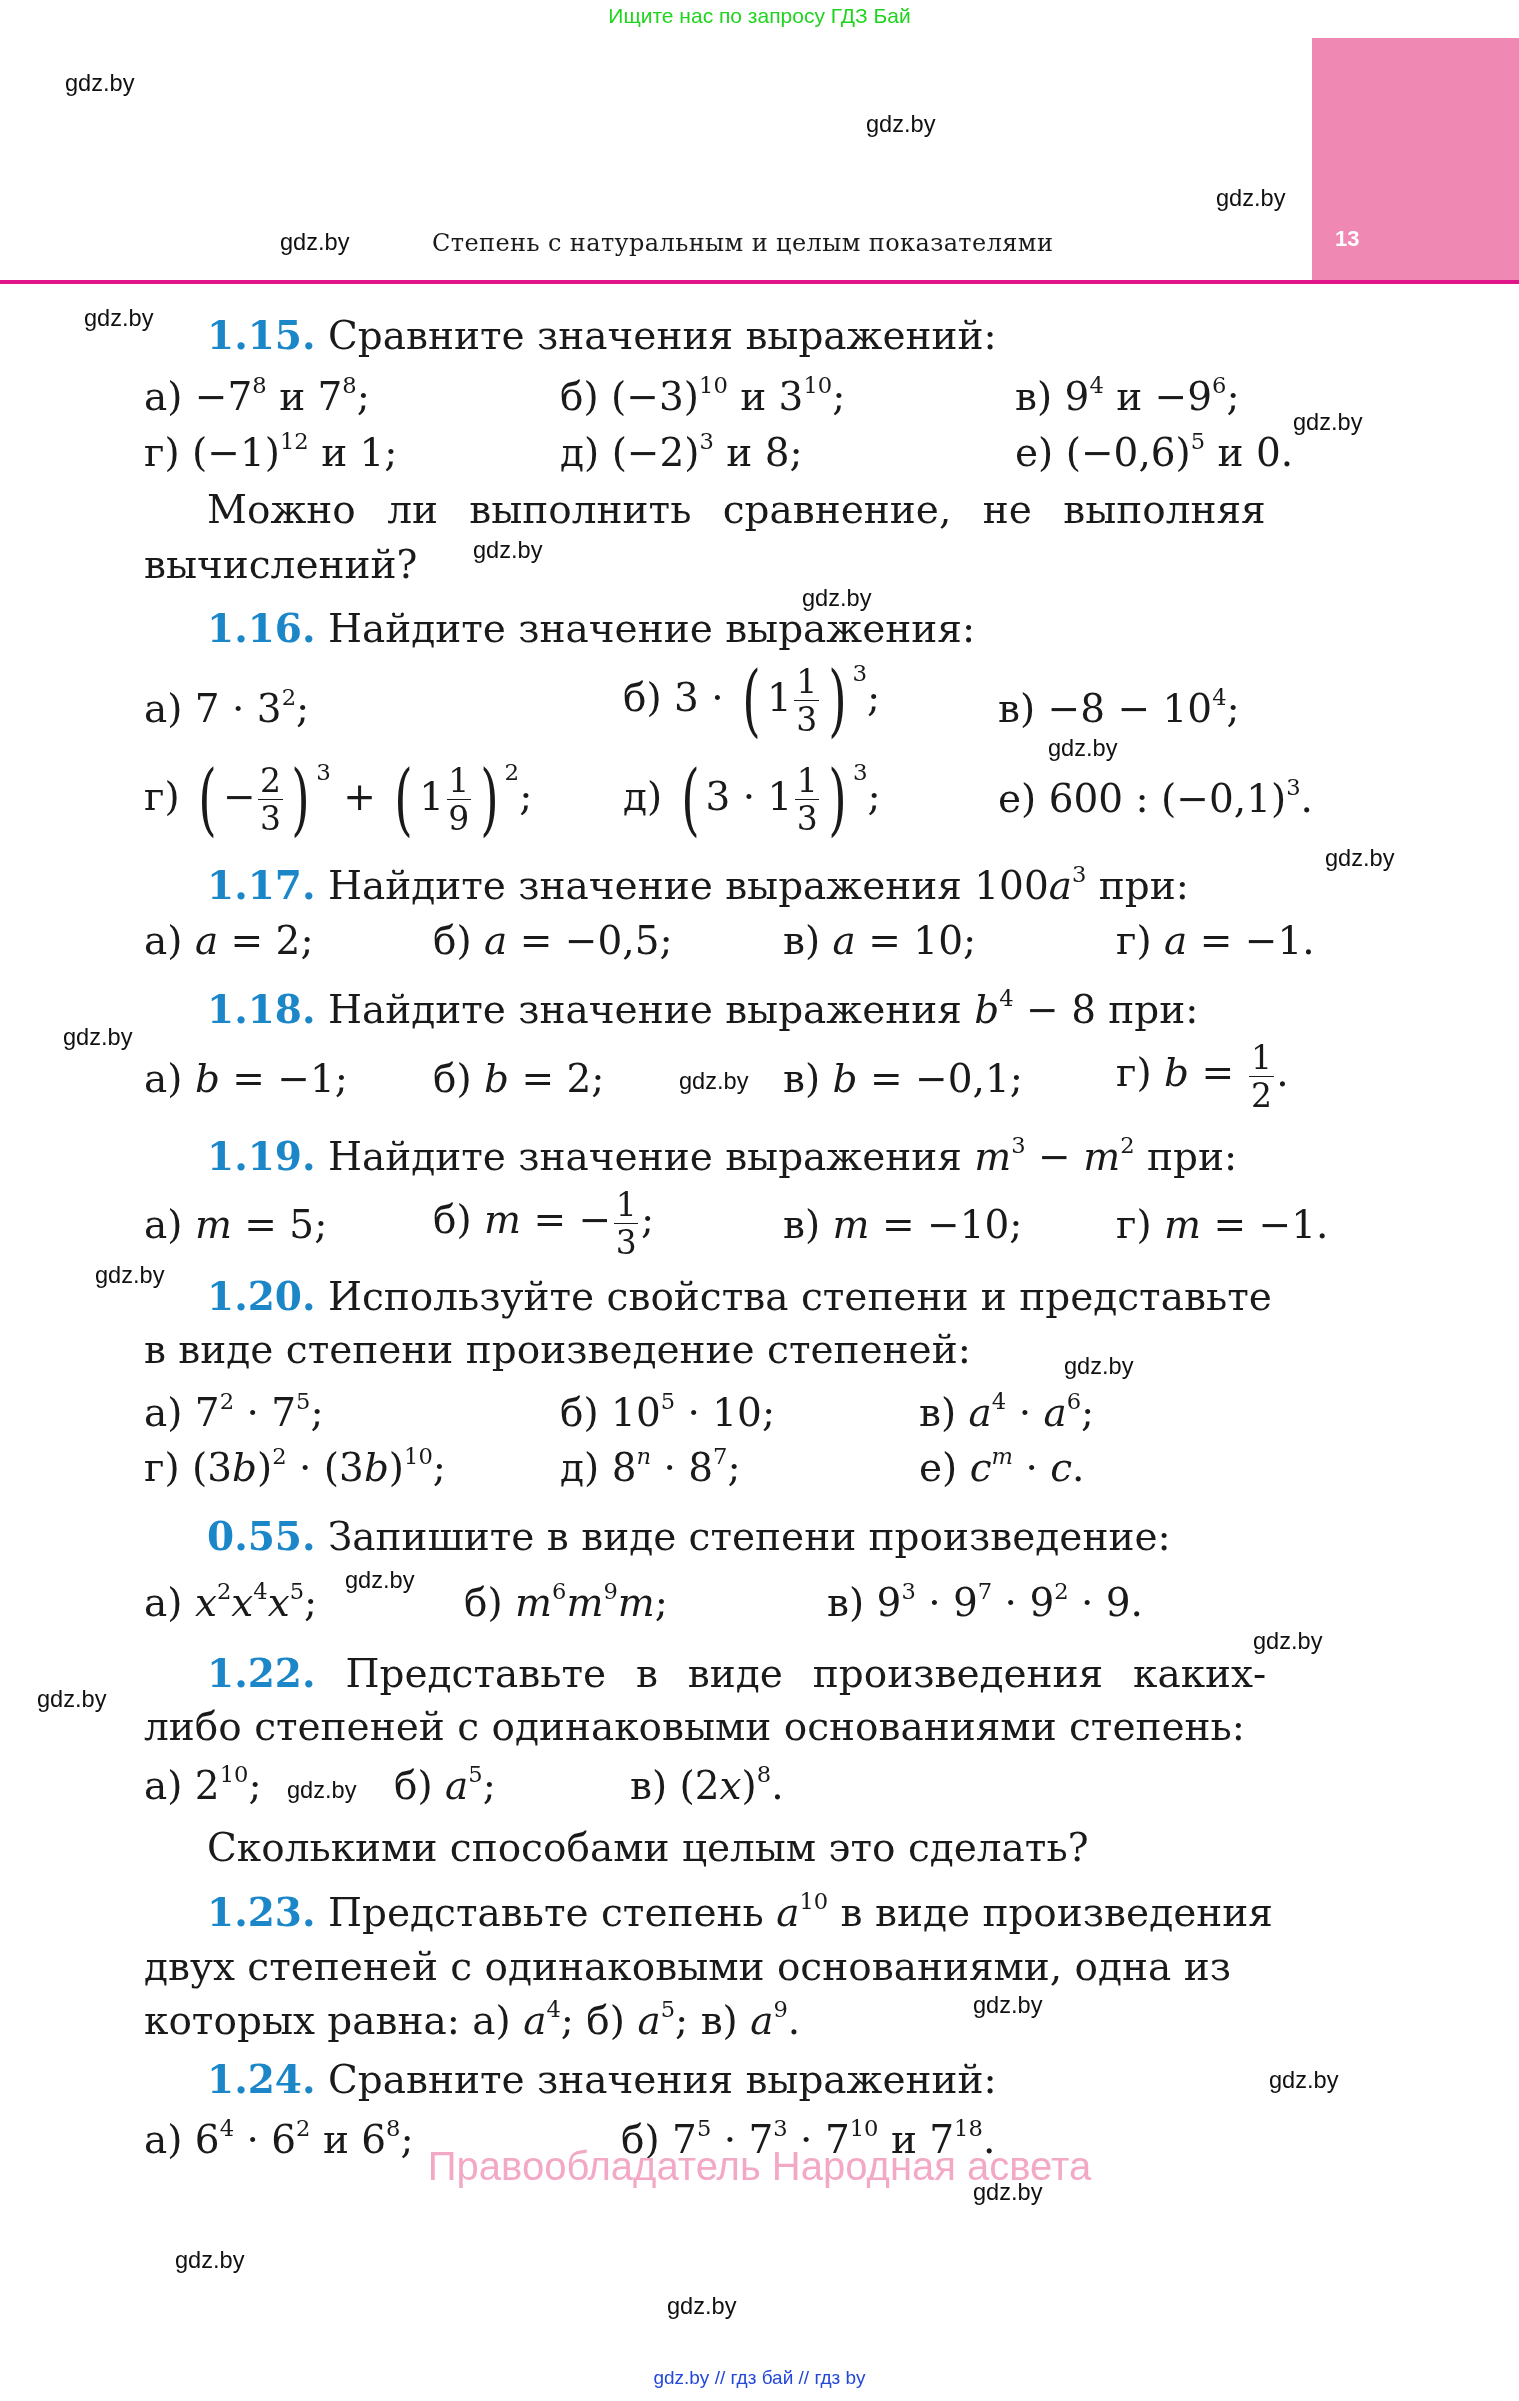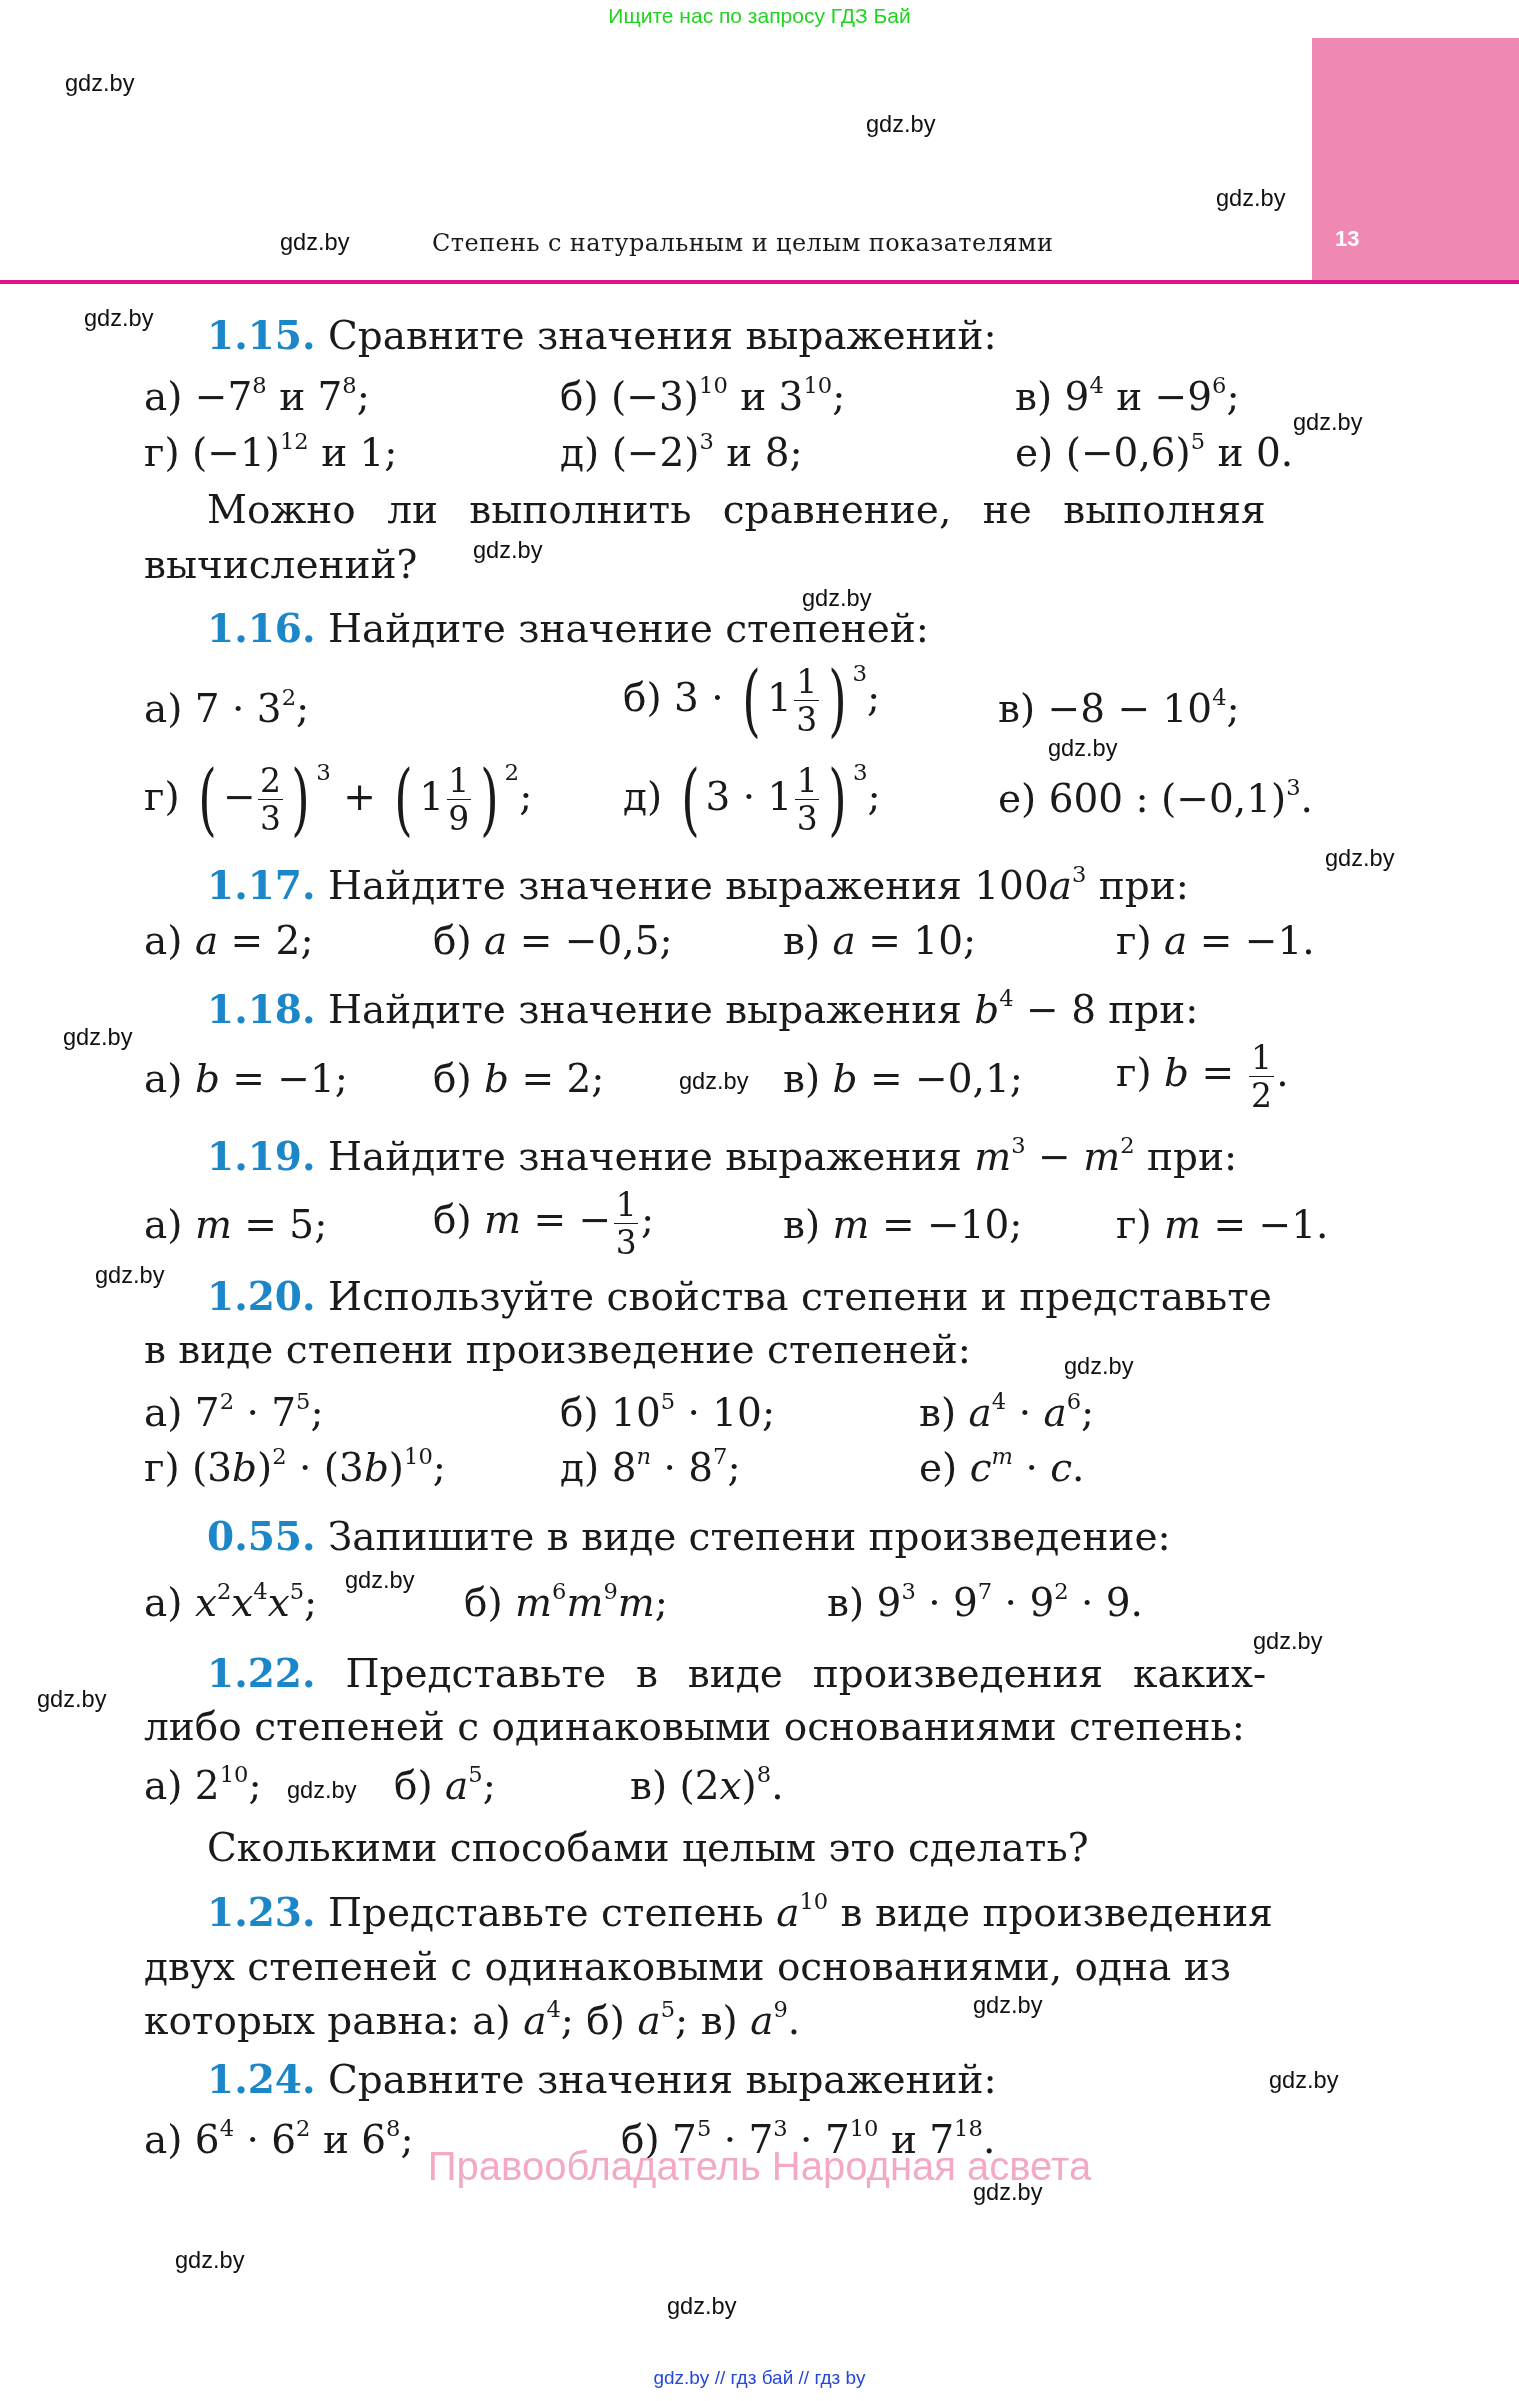--- a/index.html
+++ b/index.html
@@ -71,21 +71,21 @@
 <div class="abs line" style="left:560px;top:375px">б) (−3)<sup>10</sup> и 3<sup>10</sup>;</div>
 <div class="abs line" style="left:1015px;top:375px">в) 9<sup>4</sup> и −9<sup>6</sup>;</div>
 <div class="abs line" style="left:144px;top:431px">г) (−1)<sup>12</sup> и 1;</div>
 <div class="abs line" style="left:560px;top:431px">д) (−2)<sup>3</sup> и 8;</div>
 <div class="abs line" style="left:1015px;top:431px">е) (−0,6)<sup>5</sup> и 0.</div>
 <div class="abs line" style="left:207px;top:488px;word-spacing:19px">Можно ли выполнить сравнение, не выполняя</div>
 <div class="abs line" style="left:144px;top:543px">вычислений?</div>
 
 <div class="abs line" style="left:207px;top:606px">
   <span class="num">1.16.</span>
-  <span>Найдите значение степеней:</span>
+  <span>Найдите значение выражения:</span>
 </div>
 <div class="abs line" style="left:144px;top:687px">а) 7 · 3<sup>2</sup>;</div>
 <div class="abs line" style="left:623px;top:661px">б) 3 · <span class="paren">(</span>1<span class="frac"><span class="n">1</span><span class="d">3</span></span><span class="paren">)</span><span class="pw">3</span>;</div>
 <div class="abs line" style="left:998px;top:687px">в) −8 − 10<sup>4</sup>;</div>
 <div class="abs line" style="left:144px;top:760px">г) <span class="paren">(</span>−<span class="frac"><span class="n">2</span><span class="d">3</span></span><span class="paren">)</span><span class="pw">3</span> + <span class="paren">(</span>1<span class="frac"><span class="n">1</span><span class="d">9</span></span><span class="paren">)</span><span class="pw">2</span>;</div>
 <div class="abs line" style="left:623px;top:760px">д) <span class="paren">(</span>3 · 1<span class="frac"><span class="n">1</span><span class="d">3</span></span><span class="paren">)</span><span class="pw">3</span>;</div>
 <div class="abs line" style="left:998px;top:777px">е) 600 : (−0,1)<sup>3</sup>.</div>
 
 <div class="abs line" style="left:207px;top:863px">
   <span class="num">1.17.</span>

